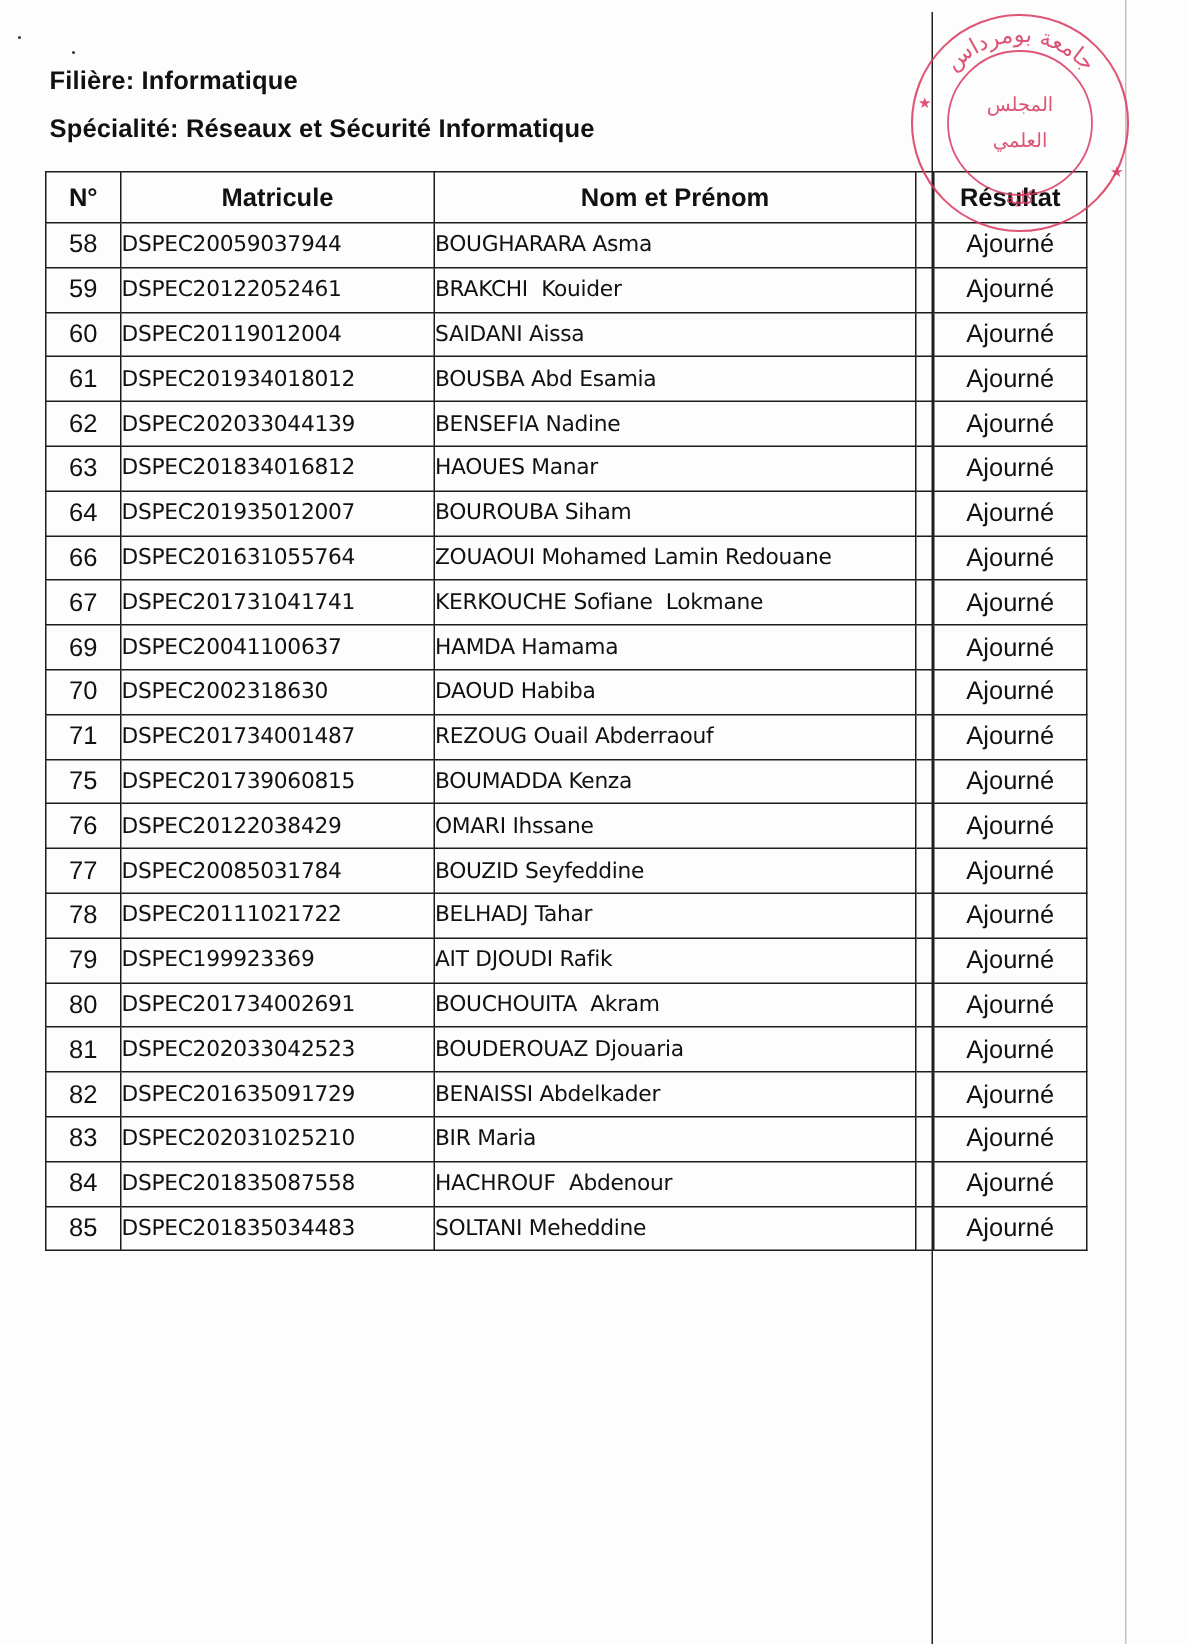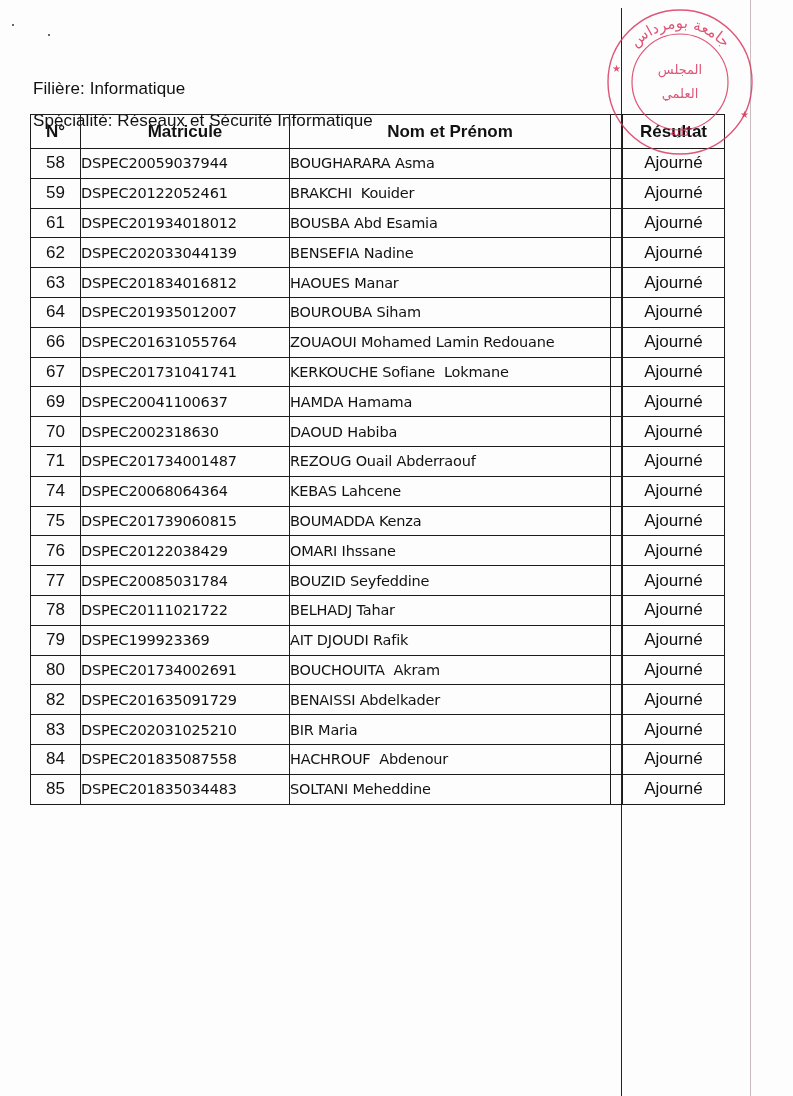--- a/index.html
+++ b/index.html
@@ -4,22 +4,22 @@
   <style>
     html, body { margin: 0; padding: 0; }
     body {
       width: 793px; height: 1096px; position: relative; overflow: hidden;
       background: #fdfdfd;
       font-family: "Liberation Sans", sans-serif;
       color: #111;
     }
     .speck { position: absolute; width: 2px; height: 2px; background: #333; border-radius: 1px; }
     .heading {
-      position: absolute; left: 33px; font-weight: normal; font-size: 17px;
-      font-family: "Liberation Sans", sans-serif; letter-spacing: 0.1px; margin-top: 35px;
+      position: absolute; left: 33px; font-weight: bold; font-size: 17px;
+      font-family: "Liberation Sans", sans-serif; letter-spacing: 0.1px;
     }
     #filiere { top: 44px; }
     #specialite { top: 76px; }
 
     .vline-long {
       position: absolute; left: 621px; top: 8px; width: 1px; height: 1088px; background: #222;
     }
     .vline-faint {
       position: absolute; left: 750px; top: 0; width: 1px; height: 1096px; background: #c9bcc0;
     }
@@ -90,20 +90,27 @@
         <td class="res">Ajourné</td>
       </tr>
       <tr>
         <td class="no">59</td>
         <td class="mat">DSPEC20122052461</td>
         <td class="nom">BRAKCHI  Kouider</td>
         <td class="gap"></td>
         <td class="res">Ajourné</td>
       </tr>
       <tr>
+        <td class="no">60</td>
+        <td class="mat">DSPEC20119012004</td>
+        <td class="nom">SAIDANI Aissa</td>
+        <td class="gap"></td>
+        <td class="res">Ajourné</td>
+      </tr>
+      <tr>
         <td class="no">61</td>
         <td class="mat">DSPEC201934018012</td>
         <td class="nom">BOUSBA Abd Esamia</td>
         <td class="gap"></td>
         <td class="res">Ajourné</td>
       </tr>
       <tr>
         <td class="no">62</td>
         <td class="mat">DSPEC202033044139</td>
         <td class="nom">BENSEFIA Nadine</td>
@@ -153,27 +160,20 @@
         <td class="res">Ajourné</td>
       </tr>
       <tr>
         <td class="no">71</td>
         <td class="mat">DSPEC201734001487</td>
         <td class="nom">REZOUG Ouail Abderraouf</td>
         <td class="gap"></td>
         <td class="res">Ajourné</td>
       </tr>
       <tr>
-        <td class="no">74</td>
-        <td class="mat">DSPEC20068064364</td>
-        <td class="nom">KEBAS Lahcene</td>
-        <td class="gap"></td>
-        <td class="res">Ajourné</td>
-      </tr>
-      <tr>
         <td class="no">75</td>
         <td class="mat">DSPEC201739060815</td>
         <td class="nom">BOUMADDA Kenza</td>
         <td class="gap"></td>
         <td class="res">Ajourné</td>
       </tr>
       <tr>
         <td class="no">76</td>
         <td class="mat">DSPEC20122038429</td>
         <td class="nom">OMARI Ihssane</td>
@@ -198,20 +198,27 @@
         <td class="no">79</td>
         <td class="mat">DSPEC199923369</td>
         <td class="nom">AIT DJOUDI Rafik</td>
         <td class="gap"></td>
         <td class="res">Ajourné</td>
       </tr>
       <tr>
         <td class="no">80</td>
         <td class="mat">DSPEC201734002691</td>
         <td class="nom">BOUCHOUITA  Akram</td>
+        <td class="gap"></td>
+        <td class="res">Ajourné</td>
+      </tr>
+      <tr>
+        <td class="no">81</td>
+        <td class="mat">DSPEC202033042523</td>
+        <td class="nom">BOUDEROUAZ Djouaria</td>
         <td class="gap"></td>
         <td class="res">Ajourné</td>
       </tr>
       <tr>
         <td class="no">82</td>
         <td class="mat">DSPEC201635091729</td>
         <td class="nom">BENAISSI Abdelkader</td>
         <td class="gap"></td>
         <td class="res">Ajourné</td>
       </tr>

